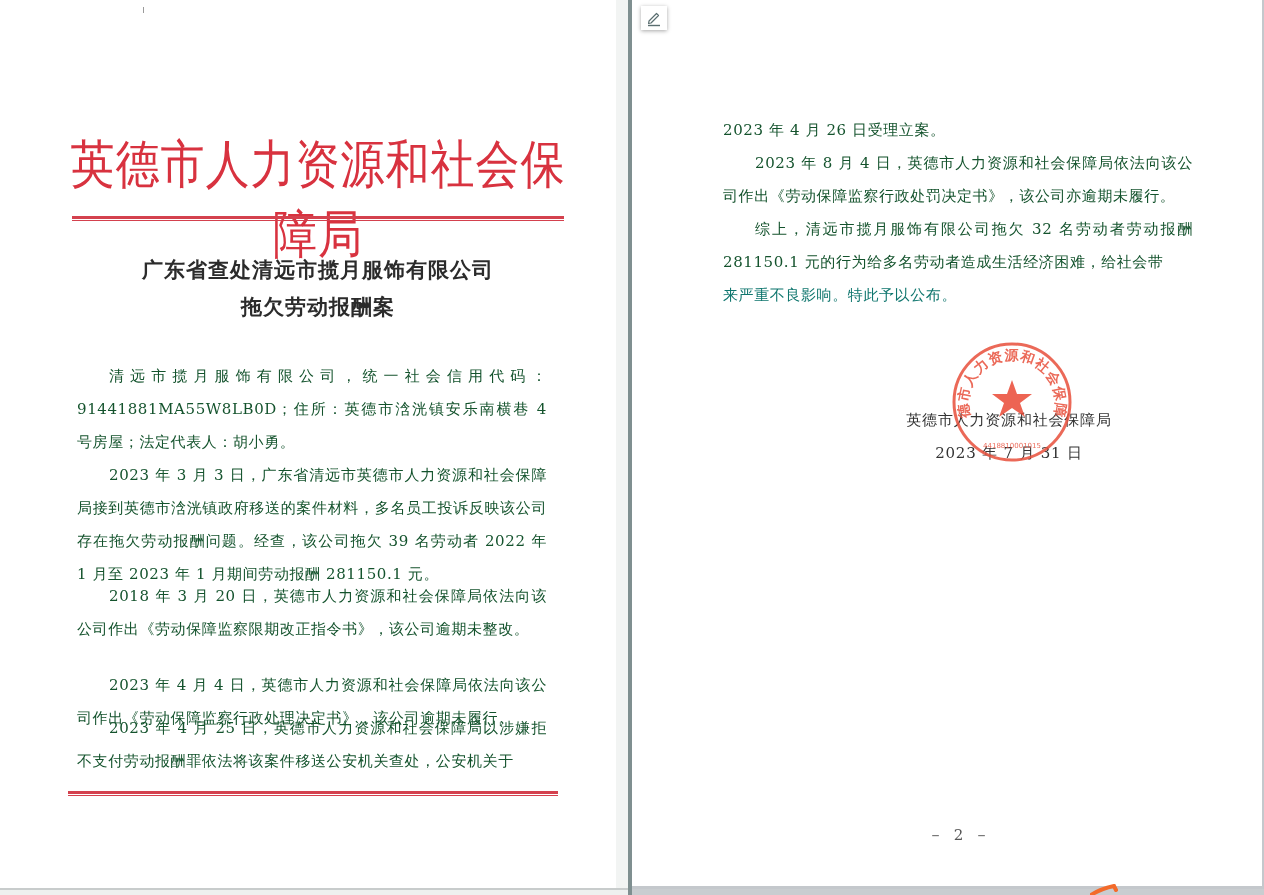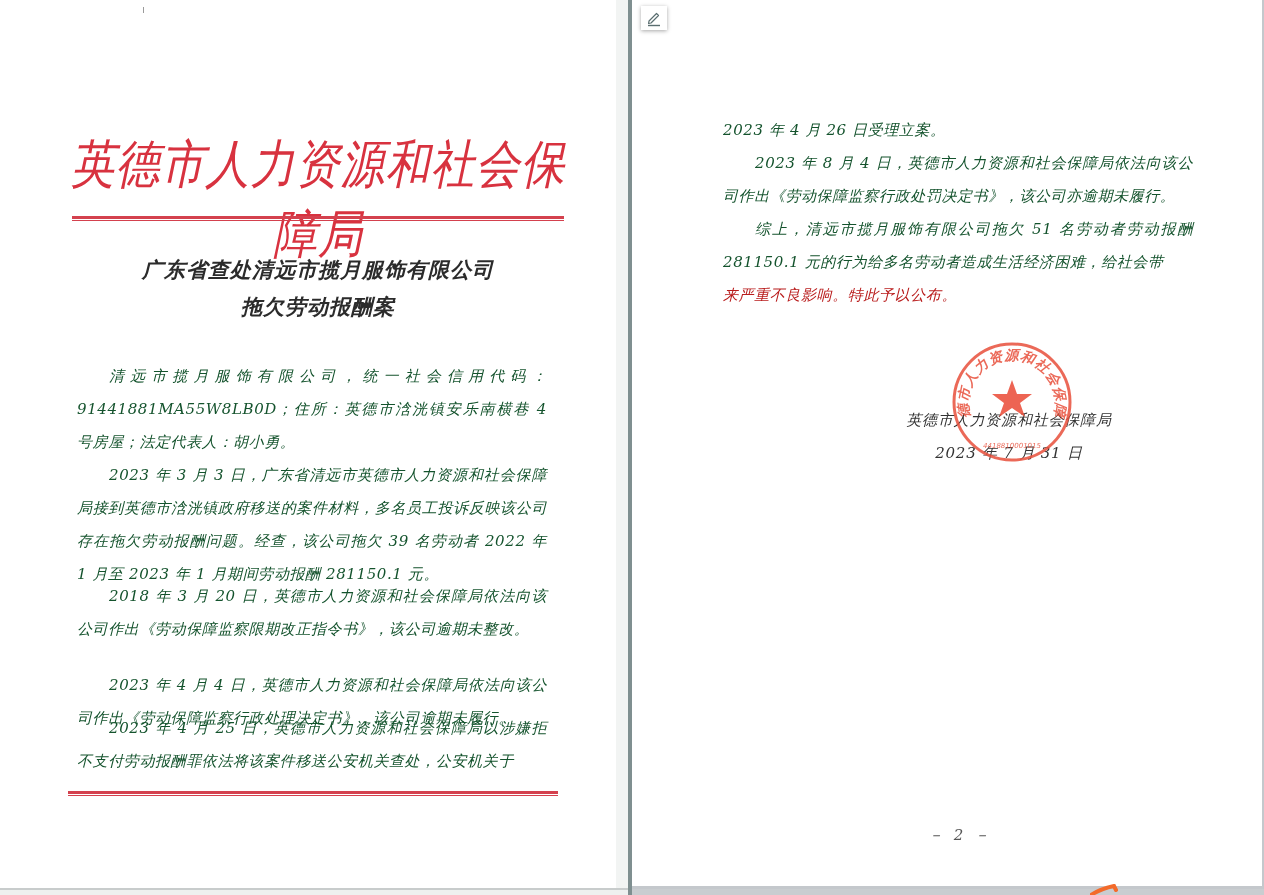--- a/index.html
+++ b/index.html
@@ -1,21 +1,21 @@
 <!DOCTYPE html>
 <html><head>
 <meta charset="utf-8">
 <style>
   html, body { margin: 0; padding: 0; }
   body {
     width: 1264px; height: 895px; overflow: hidden;
     background: #c9cdd0; position: relative;
     font-family: "DejaVu Serif", "Liberation Serif", serif;
   }
-  .viewer { position: absolute; left: 0; top: 0; width: 1264px; height: 648px; background: #d4d7d8; font-style: italic; }
+  .viewer { position: absolute; left: 0; top: 0; width: 1264px; height: 648px; background: #d4d7d8; }
   .page {
     position: absolute; background: #ffffff; overflow: hidden;
   }
   #page1 { left: 0; top: 0; width: 616px; height: 888px; border-right: 1px solid #e8e8e8; }
   #page1-edge { position: absolute; left: 616px; top: 0; width: 12px; height: 895px; background: #f2f4f3; }
   #divider { position: absolute; left: 628px; top: 0; width: 4px; height: 895px; background: #7f8f90; }
   #page2 { left: 632px; top: 0; width: 630px; height: 886px; border-right: 2px solid #c4c8cc; border-bottom: 3px solid #c4c8cc; }
   .bottom-strip { position: absolute; left: 0; top: 888px; width: 632px; height: 7px; background: #eef0ef; border-top: 2px solid #c8cccc; }
 
   .header-title {
@@ -39,21 +39,21 @@
   #doc-title-1 { top: 256px; }
   #doc-title-2 { top: 293px; }
 
   .para {
     position: absolute; font-size: 15px; color: #14532d; line-height: 33px; margin: 0;
     letter-spacing: 0.6px; text-align: justify; text-align-last: left;
   }
   .p-left { left: 77px; width: 470px; }
   .p-right { left: 723px; width: 470px; }
   .indent { text-indent: 32px; }
-  .strong { color: #b91c1c; }
+  .strong { color: #0f766e; }
 
   .signature {
     position: absolute; left: 898px; top: 404px; width: 222px; text-align: center;
     font-size: 15px; color: #333; letter-spacing: 0.8px; line-height: 33px;
     z-index: 2;
   }
   .stamp {
     position: absolute; left: 950px; top: 340px; width: 124px; height: 124px; z-index: 3;
     opacity: 0.85;
   }
@@ -101,21 +101,21 @@
 
   <div class="edit-button">
     <svg width="18" height="18" viewBox="0 0 18 18">
       <path d="M4 12 L11.5 4.5 L13.5 6.5 L6 14 L3.6 14.4 Z" fill="none" stroke="#5a6e70" stroke-width="1.2" stroke-linejoin="round"></path>
       <line x1="3" y1="16.5" x2="15" y2="16.5" stroke="#5a6e70" stroke-width="1.4"></line>
     </svg>
   </div>
 
   <p class="para p-right" style="top:114px;">2023 年 4 月 26 日受理立案。</p>
   <p class="para p-right indent" style="top:147px;">2023 年 8 月 4 日，英德市人力资源和社会保障局依法向该公司作出《劳动保障监察行政处罚决定书》，该公司亦逾期未履行。</p>
-  <p class="para p-right indent" style="top:213px;">综上，清远市揽月服饰有限公司拖欠 51 名劳动者劳动报酬 281150.1 元的行为给多名劳动者造成生活经济困难，给社会带</p>
+  <p class="para p-right indent" style="top:213px;">综上，清远市揽月服饰有限公司拖欠 32 名劳动者劳动报酬 281150.1 元的行为给多名劳动者造成生活经济困难，给社会带</p>
   <p class="para p-right strong" style="top:279px;">来严重不良影响。特此予以公布。</p>
 
   <svg class="stamp" viewBox="0 0 124 124">
     <defs>
       <path id="sealArc" d="M 22 82 A 44 44 0 1 1 102 82"></path>
     </defs>
     <circle cx="62" cy="62" r="58" fill="none" stroke="#e8503c" stroke-width="3"></circle>
     <text font-size="14" fill="#e8503c" font-family="DejaVu Sans, sans-serif" font-weight="bold" letter-spacing="1">
       <textPath href="#sealArc" startOffset="50%" text-anchor="middle">英德市人力资源和社会保障局</textPath>
     </text>

